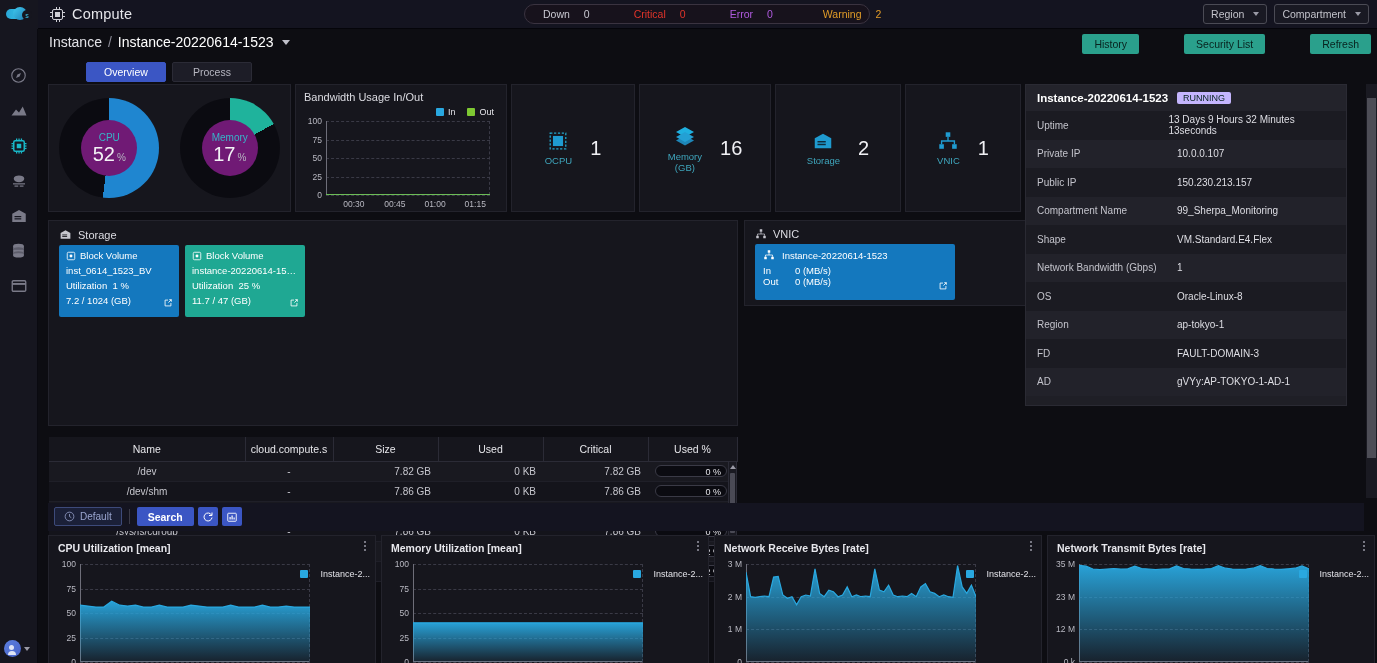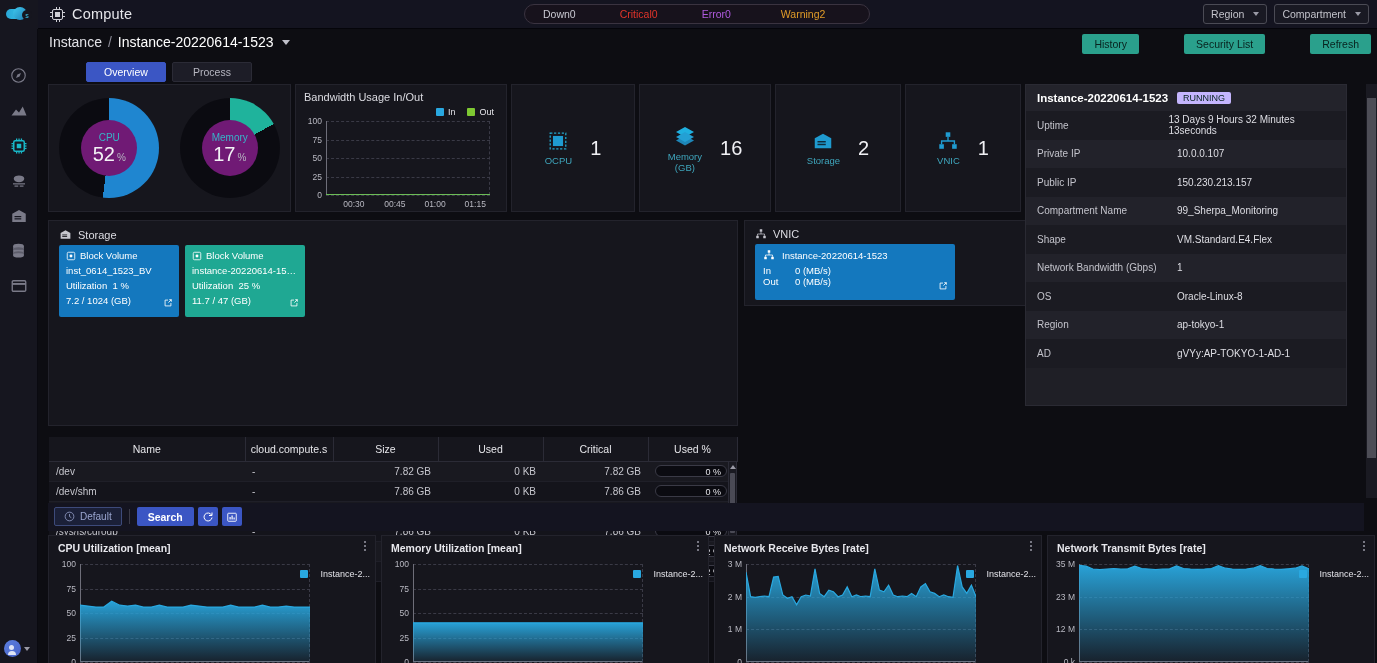--- a/index.html
+++ b/index.html
@@ -51,21 +51,21 @@
     position: absolute; background: #cfcfd6; width: 1.4px; height: 2px;
   }
 
   
   #status-pill {
     position: absolute; left: 524px; top: 4px; width: 346px; height: 20px;
     border: 1px solid #3a3340; border-radius: 10px;
     background: #17121c;
     display: flex; align-items: center;
   }
-  .stat { display: flex; align-items: center; }
+  .stat { display: flex; align-items: center; gap: 14px; }
   .stat .lbl { font-size: 10.5px; }
   .stat .val { font-size: 10.5px; }
   #st-down { margin-left: 18px; }
   #st-critical { margin-left: 44px; }
   #st-error { margin-left: 44px; }
   #st-warning { margin-left: 50px; }
 
   
   #topbar-right { position: absolute; right: 8px; top: 4px; display: flex; gap: 7px; }
   .sel-box {
@@ -181,21 +181,21 @@
     background:#16161d; color:#e6e6ea; font-size:10.5px; font-weight:normal;
     height:24px; border-right:1px solid #2b2b36; border-bottom:1px solid #2b2b36;
   }
   tbody td {
     font-size:10px; color:#c6c6cd; height:20px; padding:0 7px;
     border-bottom:1px solid #1f1f28;
   }
   tbody tr:nth-child(even) { background:#14141b; }
   tbody tr:nth-child(odd) { background:#191920; }
   td.num { text-align:right; }
-  td.nm { text-align:left; }
+  td.nm { text-align:center; }
   .bar-wrap {
     position:relative; width:72px; height:12px; border-radius:6px;
     background:#0b0b11; border:1px solid #3a3a46; overflow:hidden;
   }
   .bar-fill { position:absolute; left:0; top:0; bottom:0; background:#5b7fd4; border-radius:6px; }
   .bar-txt { position:absolute; right:5px; top:0; line-height:12px; font-size:9px; color:#e2e2e7; }
 
   .vscroll { position:absolute; right:0; width:9px; background:#1a1a22; border:1px solid #2b2b36; }
   .vscroll .thumb { position:absolute; left:1px; right:1px; background:#4a4a55; border-radius:1px; }
   .scroll-arrow { position:absolute; left:0; right:0; height:8px; display:flex; align-items:center; justify-content:center; }
@@ -748,20 +748,24 @@
   </div>
   <div class="drow">
     <span class="dk">OS</span>
     <span class="dv">Oracle-Linux-8</span>
   </div>
   <div class="drow">
     <span class="dk">Region</span>
     <span class="dv">ap-tokyo-1</span>
   </div>
   <div class="drow">
+    <span class="dk">FD</span>
+    <span class="dv">FAULT-DOMAIN-3</span>
+  </div>
+  <div class="drow">
     <span class="dk">AD</span>
     <span class="dv">gVYy:AP-TOKYO-1-AD-1</span>
   </div>
         </div>
     </div>
   </div>
 
   <div id="page-scroll">
       <div class="thumb"></div>
     </div>

